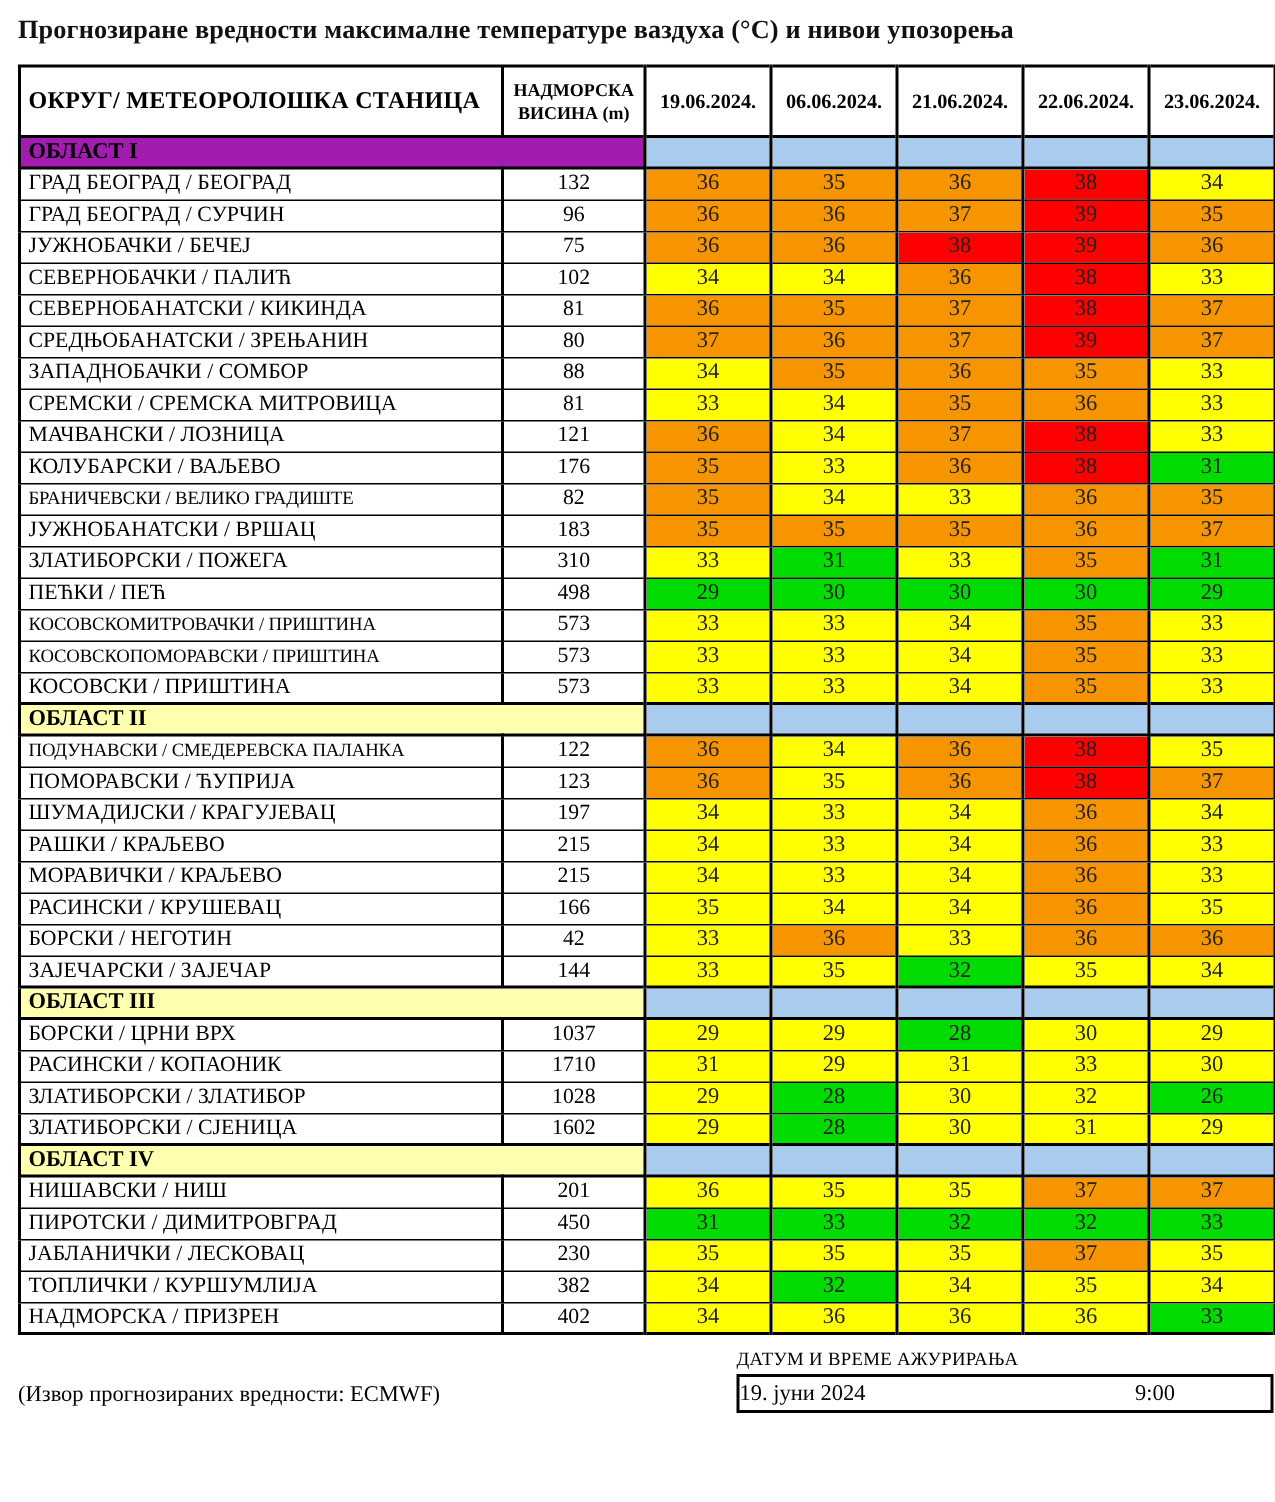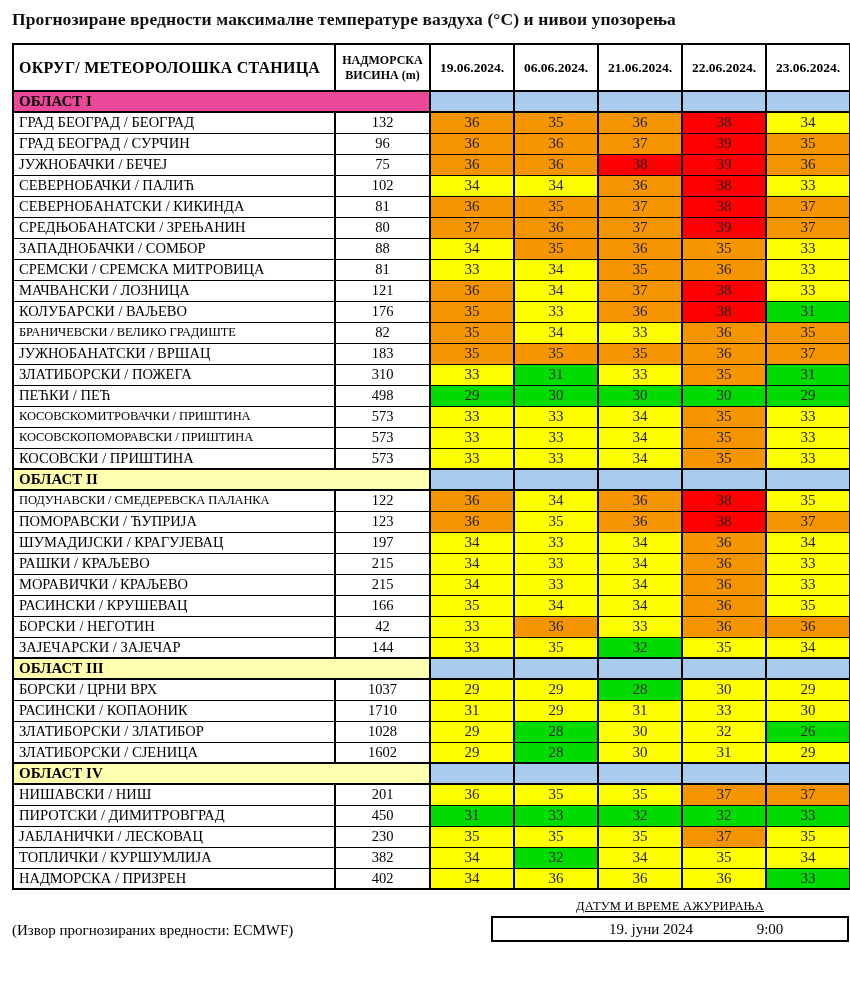--- a/index.html
+++ b/index.html
@@ -58,29 +58,29 @@
   td.temp { text-align: center; font-size: 15px; color: #222; }
   .footer {
     width: 837px;
     margin-top: 9px;
     display: flex;
     justify-content: space-between;
     align-items: flex-end;
   }
   .source { font-size: 15px; padding-bottom: 3px; }
   .update { width: 358px; }
-  .update-label { text-align: center; font-size: 12.5px; margin-bottom: 2px; letter-spacing: 0.2px; text-decoration: underline; }
+  .update-label { text-align: left; font-size: 12.5px; margin-bottom: 2px; letter-spacing: 0.2px; }
   .update-box {
     border: 2px solid #000;
     height: 26px;
     display: flex;
     align-items: center;
     background: #fff;
   }
-  .update-date { flex: 1.3; text-align: right; font-size: 15px; }
+  .update-date { flex: 1.3; text-align: left; font-size: 15px; }
   .update-time { flex: 1; text-align: center; font-size: 15px; }
 </style>
 </head>
 <body>
 
 <div class="page">
 
   <div class="title">Прогнозиране вредности максималне температуре ваздуха (°C) и нивои упозорења</div>
 
   <table class="forecast">
@@ -102,21 +102,21 @@
         </th>
         <th class="date-h">19.06.2024.</th>
         <th class="date-h">06.06.2024.</th>
         <th class="date-h">21.06.2024.</th>
         <th class="date-h">22.06.2024.</th>
         <th class="date-h">23.06.2024.</th>
       </tr>
     </thead>
     <tbody>
         <tr class="section-row">
-          <td colspan="2" class="section-label" style="background: #ec4899;">ОБЛАСТ I</td>
+          <td colspan="2" class="section-label" style="background: #a21caf;">ОБЛАСТ I</td>
           <td style="background: rgb(168, 203, 238);"></td>
           <td style="background: rgb(168, 203, 238);"></td>
           <td style="background: rgb(168, 203, 238);"></td>
           <td style="background: rgb(168, 203, 238);"></td>
           <td style="background: rgb(168, 203, 238);"></td>
         </tr>
         <tr class="data-row">
           <td class="station">ГРАД БЕОГРАД / БЕОГРАД</td>
           <td class="elev">132</td>
           <td class="temp" style="background: rgb(247, 149, 0);">36</td>

